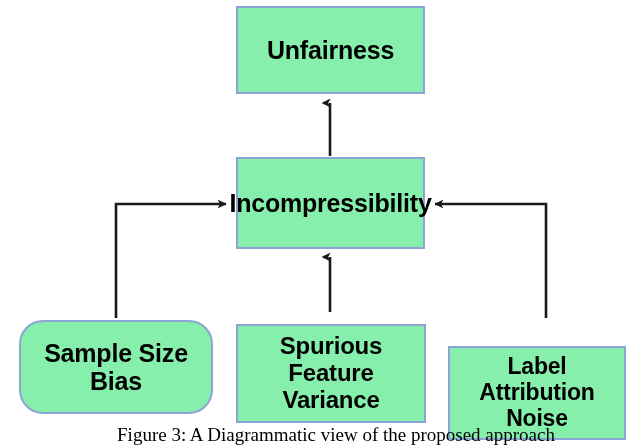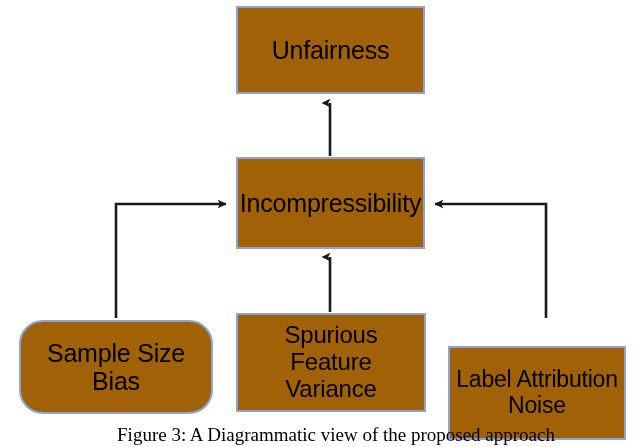--- a/index.html
+++ b/index.html
@@ -23,31 +23,32 @@
     position: absolute;
     left: 0;
     top: 0;
     width: 640px;
     height: 420px;
     display: block;
   }
   .node-box {
     position: absolute;
     box-sizing: border-box;
-    background: #a16207;
+    background: #86efac;
     border: 2px solid #8ba4d4;
     display: flex;
     align-items: center;
     justify-content: center;
     text-align: center;
     color: #000000;
     font-family: "Liberation Sans", sans-serif;
     font-size: 25px;
     line-height: 1.12;
     letter-spacing: -0.2px;
+    font-weight: bold;
   }
   .node-label {
     display: block;
     white-space: pre-line;
     padding: 0 4px;
   }
   #node-unfairness {
     left: 236px;
     top: 6px;
     width: 189px;
@@ -61,21 +62,21 @@
   }
   #node-sample-size-bias {
     left: 19px;
     top: 320px;
     width: 194px;
     height: 94px;
     border-radius: 24px;
   }
   #node-spurious-feature-variance {
     left: 236px;
-    top: 313px;
+    top: 324px;
     width: 190px;
     height: 99px;
     font-size: 24px;
   }
   #node-label-attribution-noise {
     left: 448px;
     top: 318px;
     width: 178px;
     height: 94px;
     font-size: 23px;

